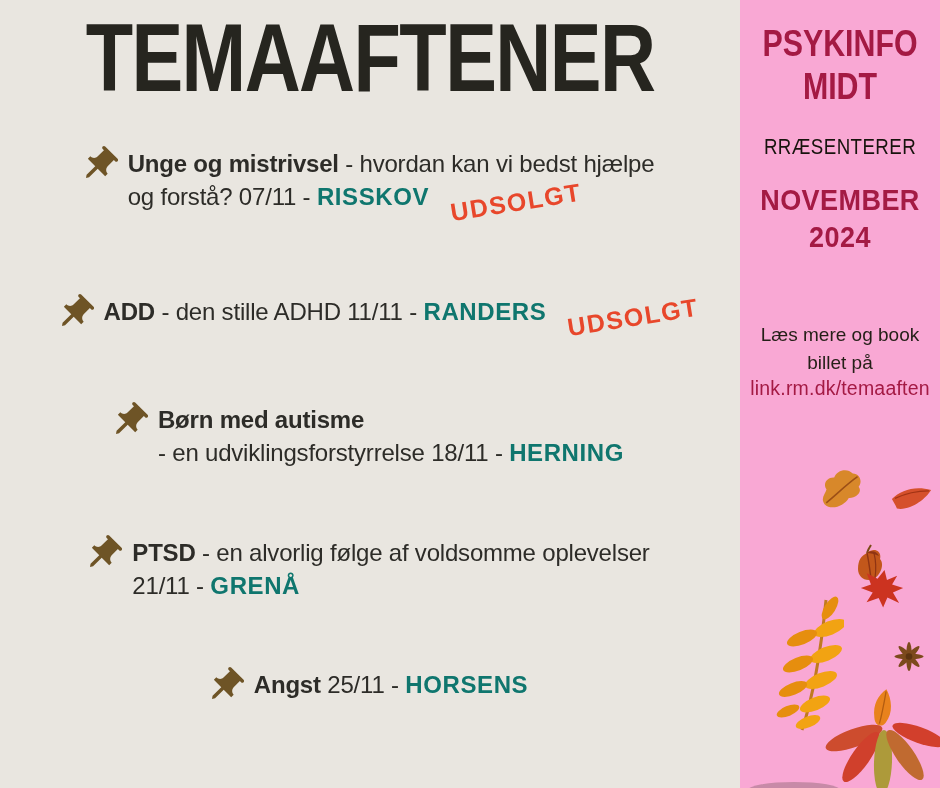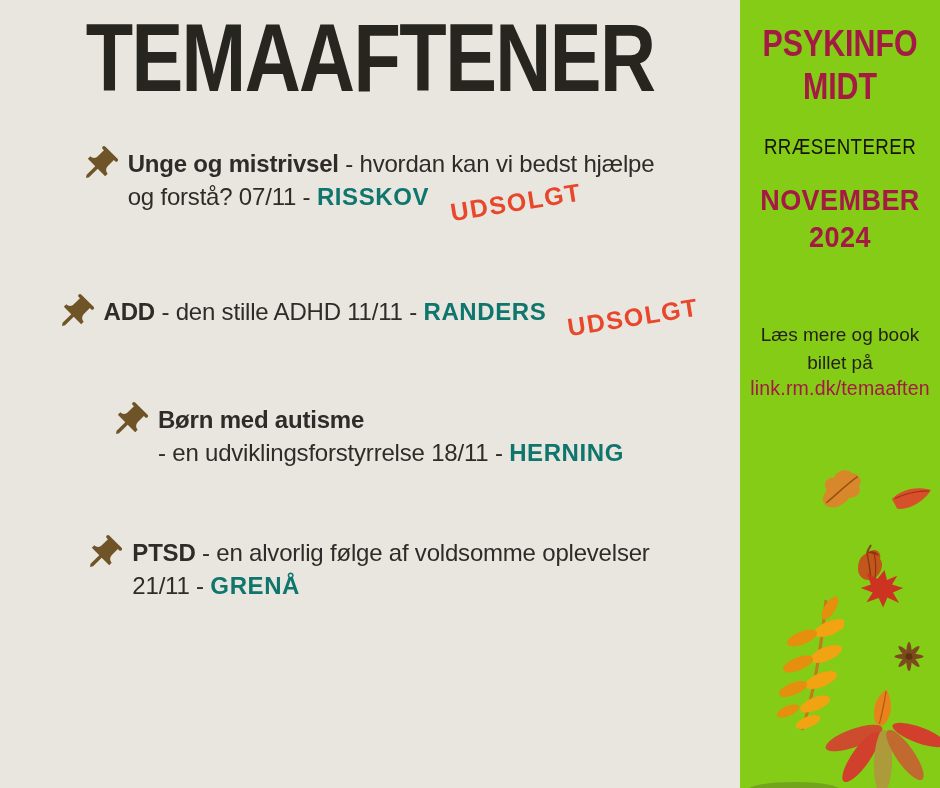--- a/index.html
+++ b/index.html
@@ -24,21 +24,21 @@
   .bold { font-weight:700; }
   .city { font-weight:700; color:#0f766e; letter-spacing:0.6px; }
   .soldout {
     display:inline-block; font-weight:700; font-size:25px;
     color:#e8472b; letter-spacing:1.4px; margin-left:20px;
     transform:rotate(-9deg) translateY(6px);
   }
   
   .sidebar {
     position:absolute; left:740px; top:0; width:200px; height:788px;
-    background:#84cc16; overflow:hidden;
+    background:#f9a8d4; overflow:hidden;
   }
   .sidebar .block { position:absolute; width:200px; text-align:center; }
   .brand {
     top:22px; color:#a41a44; font-weight:700; font-size:37px; line-height:43px;
     transform:scaleX(0.82); transform-origin:50% 0; letter-spacing:0;
   }
   .presents {
     top:134px; color:#17130d; font-weight:400; font-size:22px;
     transform:scaleX(0.85); transform-origin:50% 0; letter-spacing:0.5px;
   }
@@ -111,20 +111,31 @@
       <g transform="rotate(45 12 12)" fill="#6e5426">
         <path d="M16,9V4l1,0c0.55,0,1-0.45,1-1s-0.45-1-1-1H7C6.45,2,6,2.45,6,3s0.45,1,1,1l1,0v5c0,1.66-1.34,3-3,3v2h5.97v7l1,1.5l1-1.5v-7H19v-2C17.34,12,16,10.66,16,9z"></path>
       </g>
     </svg>
     <div class="lines">
       <div><span class="bold">PTSD</span><span> - en alvorlig følge af voldsomme oplevelser</span><span class="city"></span><span class="soldout"></span></div>
       <div><span>21/11 - </span><span class="city">GRENÅ</span><span class="soldout"></span></div>
     </div>
   </div>
 
+  <div class="event e4">
+    <svg class="pin" viewBox="0 0 24 24">
+      <g transform="rotate(45 12 12)" fill="#6e5426">
+        <path d="M16,9V4l1,0c0.55,0,1-0.45,1-1s-0.45-1-1-1H7C6.45,2,6,2.45,6,3s0.45,1,1,1l1,0v5c0,1.66-1.34,3-3,3v2h5.97v7l1,1.5l1-1.5v-7H19v-2C17.34,12,16,10.66,16,9z"></path>
+      </g>
+    </svg>
+    <div class="lines">
+      <div><span class="bold">Angst</span><span> 25/11 - </span><span class="city">HORSENS</span><span class="soldout"></span></div>
+      <div><span></span><span class="city"></span><span class="soldout"></span></div>
+    </div>
+  </div>
 
   <div class="sidebar">
 
     <div class="block brand">
       <div>PSYKINFO</div>
       <div>MIDT</div>
     </div>
 
     <div class="block presents">RRÆSENTERER</div>
 

